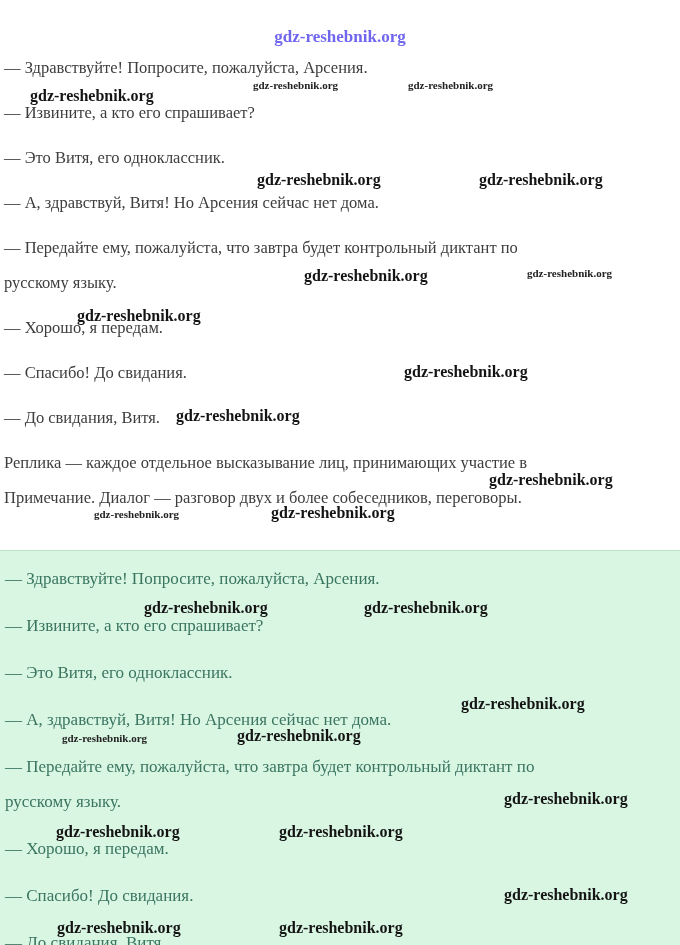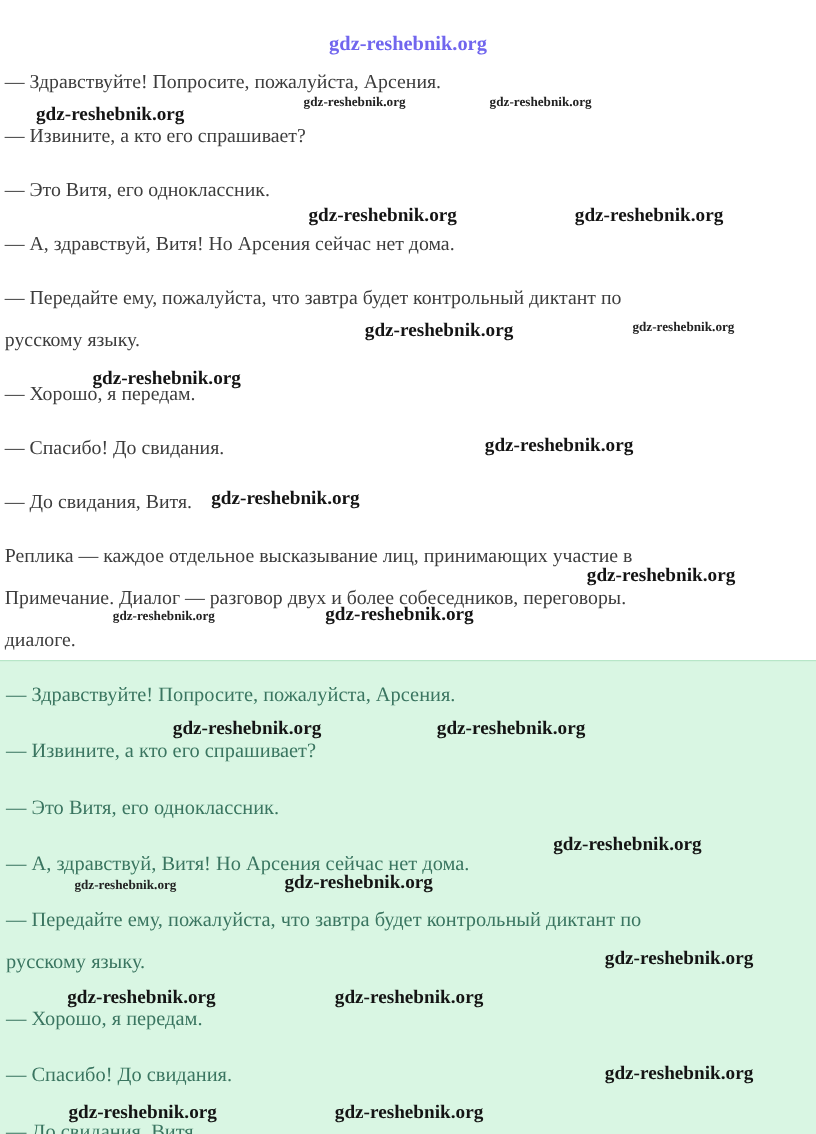--- a/index.html
+++ b/index.html
@@ -95,21 +95,20 @@
       </p>
     <p>
         <span class="line">— Спасибо! До свидания.</span>
       </p>
     <p>
         <span class="line">— До свидания, Витя.</span>
       </p>
     <p class="note-block">
       <span class="line">Реплика — каждое отдельное высказывание лиц, принимающих участие в</span>
       <span class="line">Примечание. Диалог — разговор двух и более собеседников, переговоры.</span>
-      <span class="line">диалоге.</span>
     </p>
   </div>
 
   <div class="green-section">
     <p>
         <span class="line">— Здравствуйте! Попросите, пожалуйста, Арсения.</span>
       </p>
     <p>
         <span class="line">— Извините, а кто его спрашивает?</span>
       </p>

